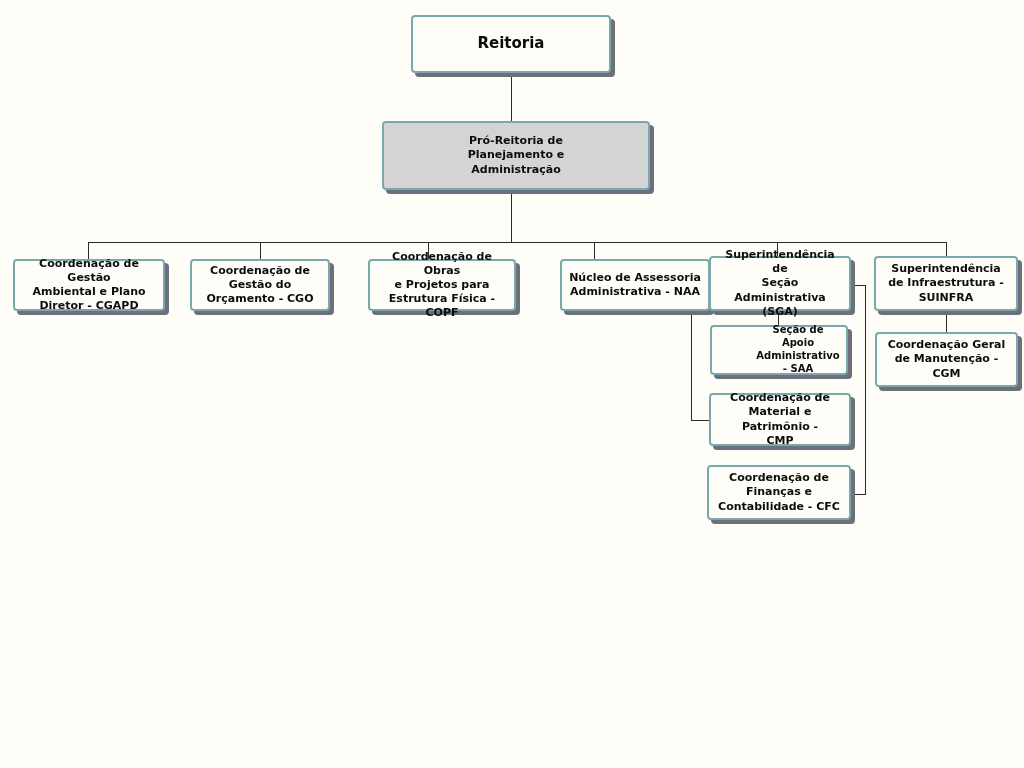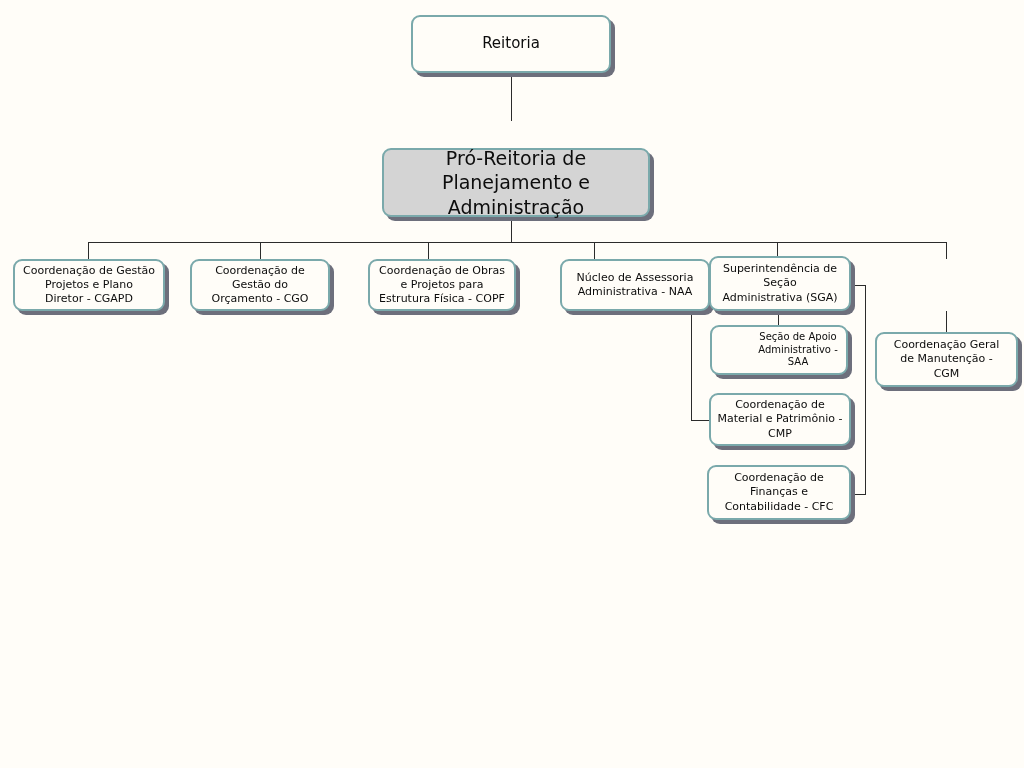--- a/index.html
+++ b/index.html
@@ -22,41 +22,41 @@
     background: #2b2b2b;
   }
   .line.v { width: 1px; }
   .line.h { height: 1px; }
 
   
   .node {
     position: absolute;
     box-sizing: border-box;
     border: 2px solid #7aa9ab;
-    border-radius: 9px;
+    border-radius: 4px;
     background: #fffdf8;
     box-shadow: 4px 4px 0 0 #6d6f7c;
     display: flex;
     align-items: center;
     justify-content: center;
     text-align: center;
     color: #0c0c0c;
-    font-weight: normal;
+    font-weight: bold;
     line-height: 1.28;
     padding: 2px 6px;
   }
   .node .label {
     display: block;
     width: 100%;
     white-space: pre-line;
   }
   .node.shaded { background: #d4d4d4; }
 
   .fs-root  { font-size: 15px; }
-  .fs-main  { font-size: 19px; margin-top: 27px; }
+  .fs-main  { font-size: 11px; }
   .fs-unit  { font-size: 11px; }
   .fs-small { font-size: 10px; }
 </style>
 </head>
 <body>
 
 <div id="canvas">
 
   <div class="line v" style="left:511px; top:73px; height:48px;"></div>
 
@@ -87,21 +87,21 @@
   </div>
 
   <div class="node shaded fs-main" style="left:382px; top:121px; width:268px; height:69px;">
     <span class="label">Pró-Reitoria de
 Planejamento e
 Administração</span>
   </div>
 
   <div class="node fs-unit" style="left:13px; top:259px; width:152px; height:52px;">
     <span class="label">Coordenação de Gestão
-Projetos e Plano
+Ambiental e Plano
 Diretor - CGAPD</span>
   </div>
 
   <div class="node fs-unit" style="left:190px; top:259px; width:140px; height:52px;">
     <span class="label">Coordenação de
 Gestão do
 Orçamento - CGO</span>
   </div>
 
   <div class="node fs-unit" style="left:354px; top:259px; width:148px; height:52px;margin-left:14px;">
@@ -114,20 +114,25 @@
     <span class="label">Núcleo de Assessoria
 Administrativa - NAA</span>
   </div>
 
   <div class="node fs-unit" style="left:709px; top:256px; width:142px; height:55px;">
     <span class="label">Superintendência de
 Seção
 Administrativa (SGA)</span>
   </div>
 
+  <div class="node fs-unit" style="left:874px; top:256px; width:144px; height:55px;">
+    <span class="label">Superintendência
+de Infraestrutura -
+SUINFRA</span>
+  </div>
 
   <div class="node fs-small" style="left:710px; top:325px; width:138px; height:50px;padding-left:44px;">
     <span class="label">Seção de Apoio
 Administrativo - SAA</span>
   </div>
 
   <div class="node fs-unit" style="left:709px; top:393px; width:142px; height:53px;">
     <span class="label">Coordenação de
 Material e Patrimônio -
 CMP</span>

